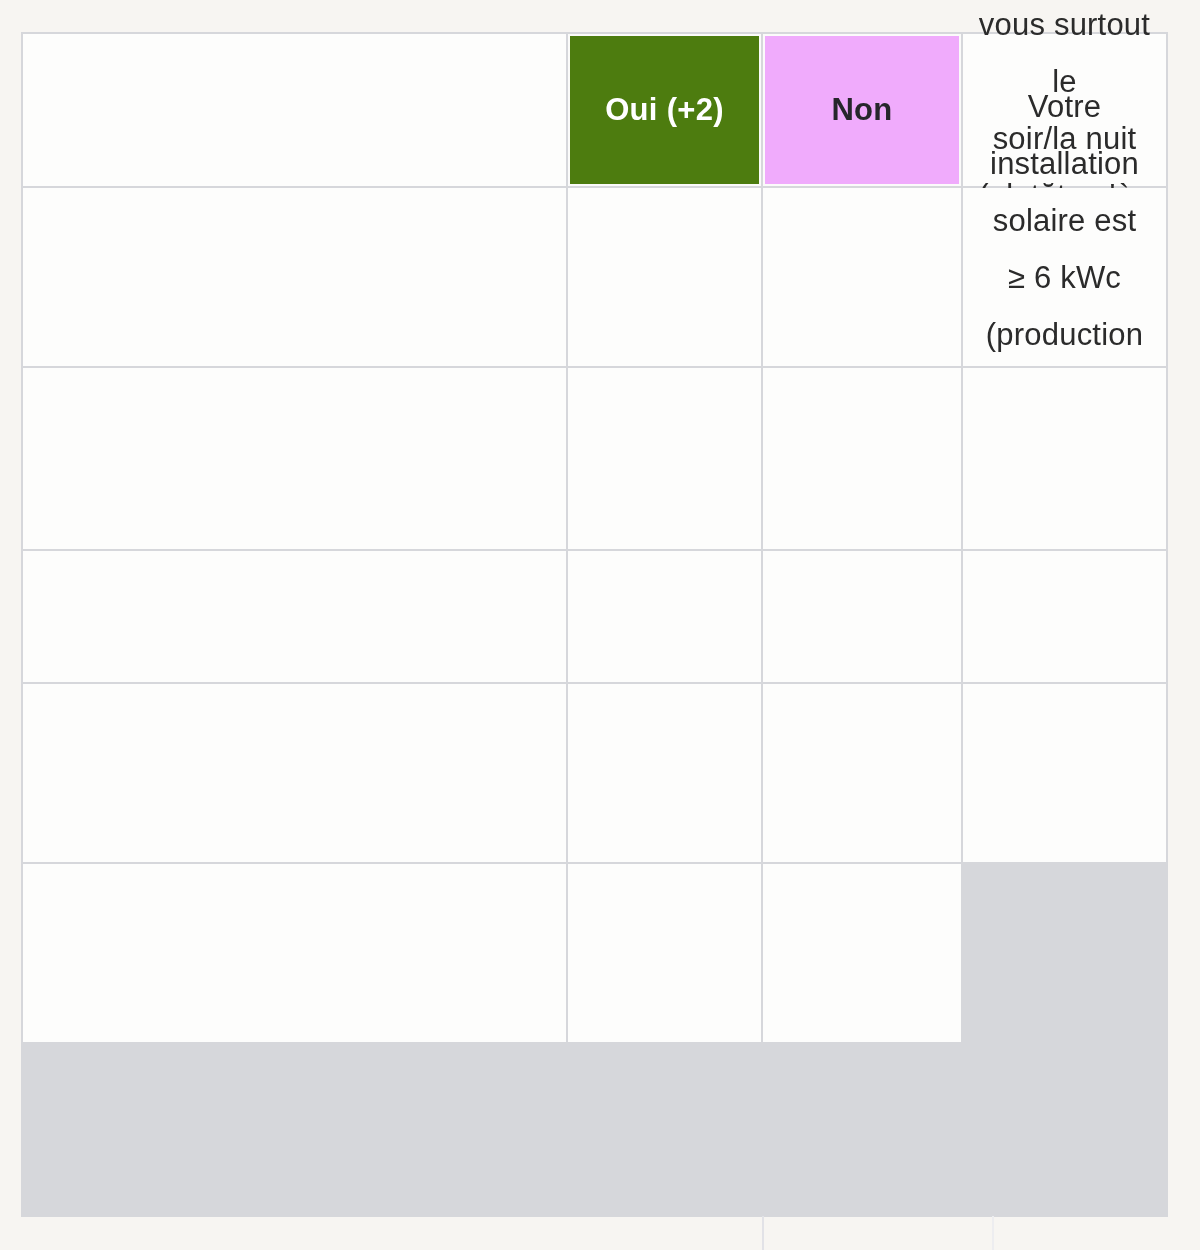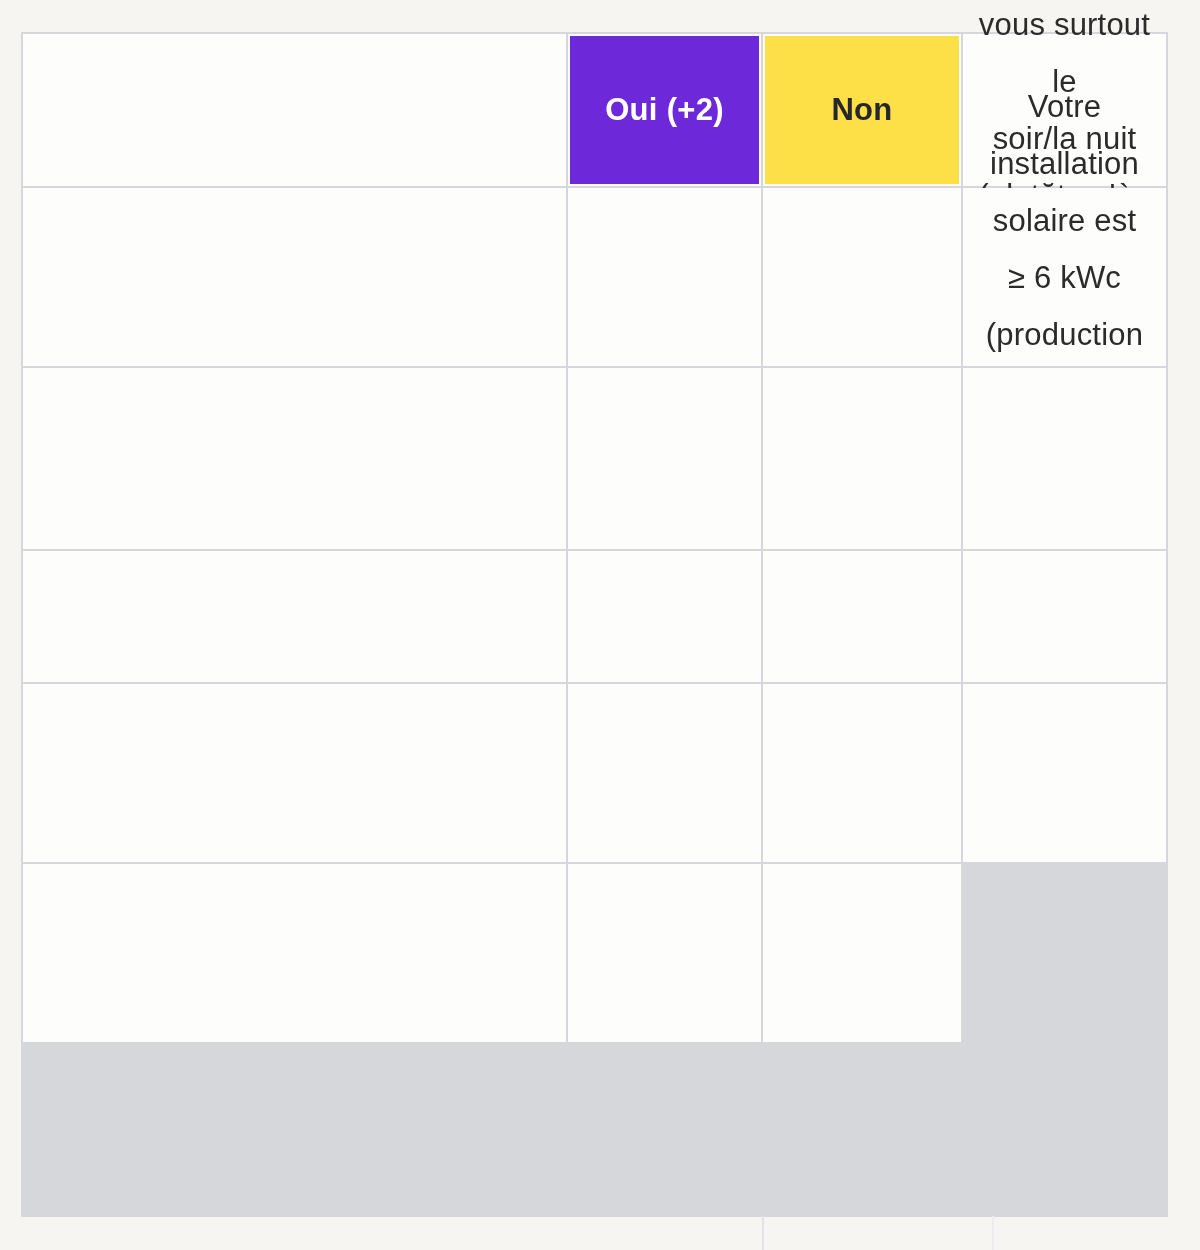--- a/index.html
+++ b/index.html
@@ -63,22 +63,22 @@
   .artifact-line.l1 { left: 762px; background: #e2e2e7; }
   .artifact-line.l2 { left: 992px; background: #ededf0; }
 </style>
 </head>
 <body>
 
 <div class="stage">
   <div class="qtable">
 
     <div class="cell corner-cell"></div>
-    <div class="cell hdr-cell" style="background-color: #6d28d9; color: rgb(255, 255, 255);">Oui (+2)</div>
-    <div class="cell hdr-cell" style="background-color: #fde047; color: rgb(38, 38, 43);">Non</div>
+    <div class="cell hdr-cell" style="background-color: #4d7c0f; color: rgb(255, 255, 255);">Oui (+2)</div>
+    <div class="cell hdr-cell" style="background-color: #f0abfc; color: rgb(38, 38, 43);">Non</div>
 
     <div class="cell q-cell">Consommez-vous surtout le
 soir/la nuit (plutŏt qu'èn
 journée) ?</div>
     <div class="cell answer-cell"></div>
     <div class="cell answer-cell"></div>
     <div class="cell answer-cell"></div>
 
     <div class="cell q-cell">Votre installation solaire est
 ≥ 6 kWc (production

